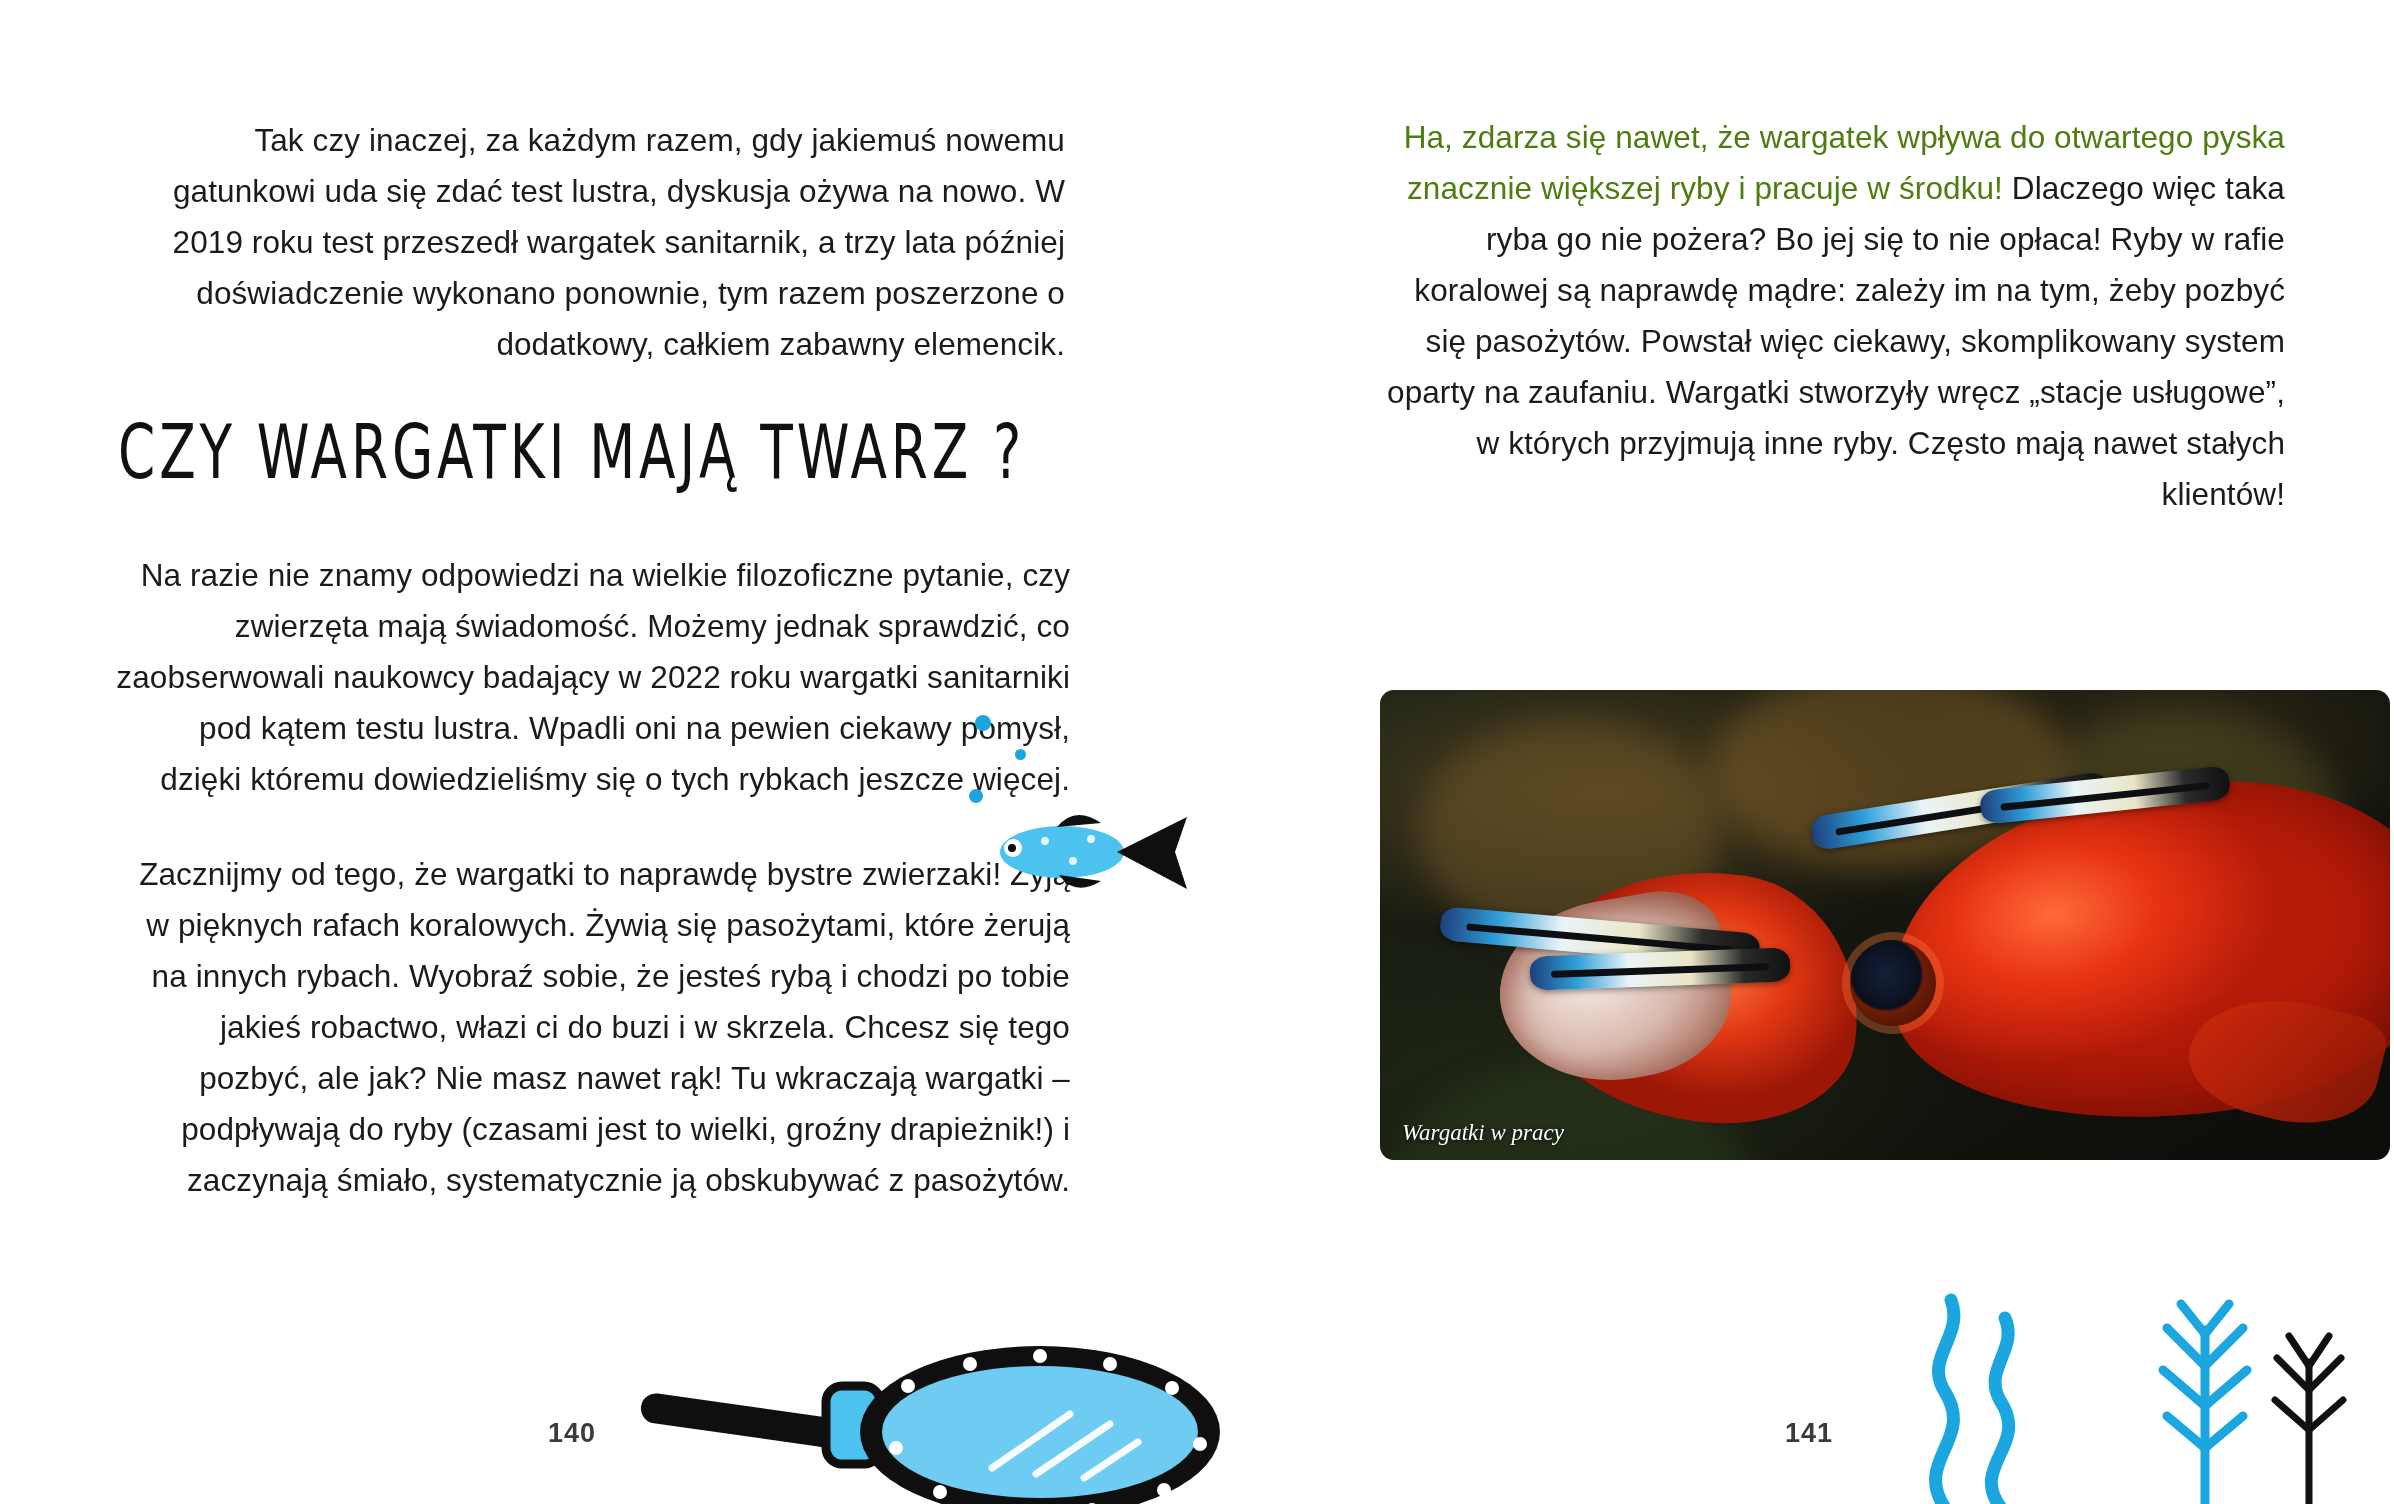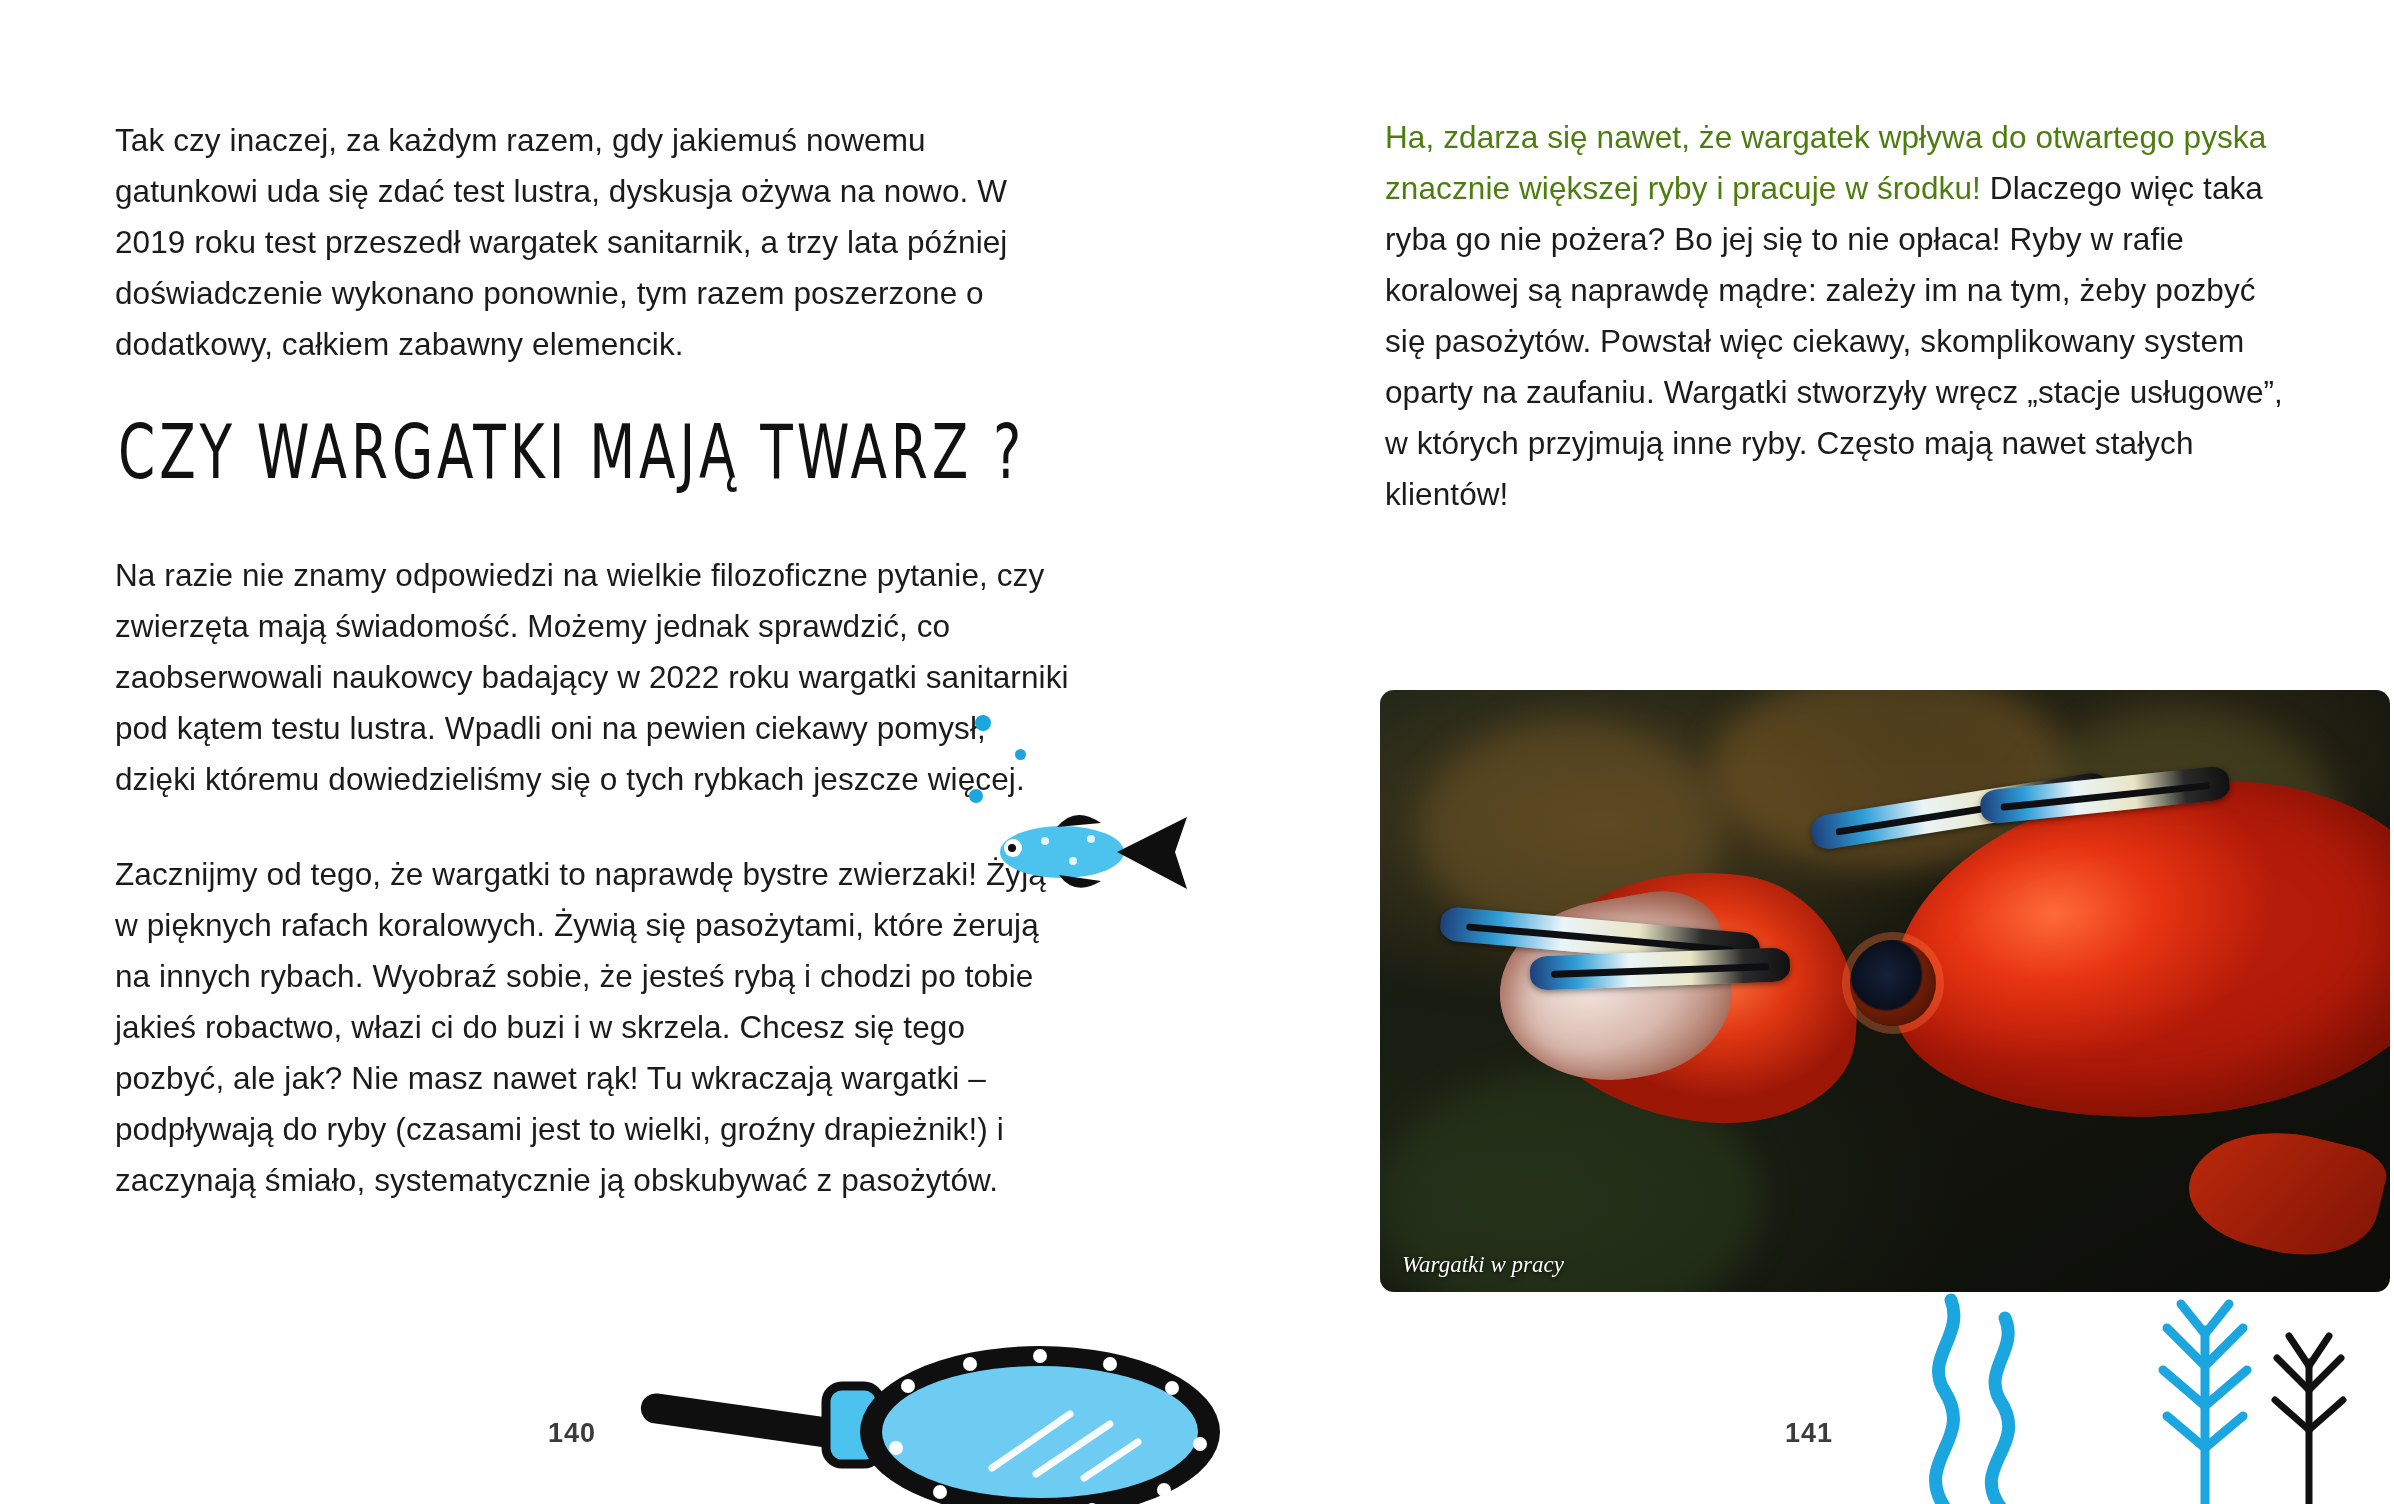--- a/index.html
+++ b/index.html
@@ -26,20 +26,21 @@
     position: relative;
     height: 100%;
     box-sizing: border-box;
   }
   .page-left  { width: 1265px; }
   .page-right { width: 1129px; }
 
   
   .col {
     position: absolute;
+    text-align: right;
   }
   .body-text {
     font-size: 31.5px;
     line-height: 1.62;
     letter-spacing: 0.1px;
     color: #1b1b1b;
   }
   .body-text p { margin: 0 0 30px 0; }
   .body-text p:last-child { margin-bottom: 0; }
 
@@ -248,21 +249,21 @@
 
     <div class="folio" style="left:548px; top:1418px;">140</div>
   </section>
 
   <section class="page page-right">
 
     <div class="col body-text" style="left:120px; top:112px; width:900px;">
       <p><span class="lead-highlight">Ha, zdarza się nawet, że wargatek wpływa do otwartego pyska znacznie większej ryby i pracuje w środku!</span><span> Dlaczego więc taka ryba go nie pożera? Bo jej się to nie opłaca! Ryby w rafie koralowej są naprawdę mądre: zależy im na tym, żeby pozbyć się pasożytów. Powstał więc ciekawy, skomplikowany system oparty na zaufaniu. Wargatki stworzyły wręcz „stacje usługowe”, w których przyjmują inne ryby. Często mają nawet stałych klientów!</span></p>
     </div>
 
-    <figure class="photo" style="left:115px; top:690px; width:1010px; height:602px; margin:0;">
+    <figure class="photo" style="left:115px; top:690px; width:1010px; height:470px; margin:0;">
       <div class="rock-blob" style="left:40px;  top:30px;  width:300px; height:220px; background:#6b5326;"></div>
       <div class="rock-blob" style="left:330px; top:-20px; width:360px; height:200px; background:#7a5a26;"></div>
       <div class="rock-blob" style="left:640px; top:20px;  width:320px; height:230px; background:#4e4a22;"></div>
       <div class="rock-blob" style="left:0px;   top:380px; width:380px; height:260px; background:#2a3a1c;"></div>
 
       <div class="fish-body"></div>
       <div class="fish-fin"></div>
       <div class="fish-head"></div>
       <div class="fish-mouth"></div>
       <div class="fish-eye"></div>

